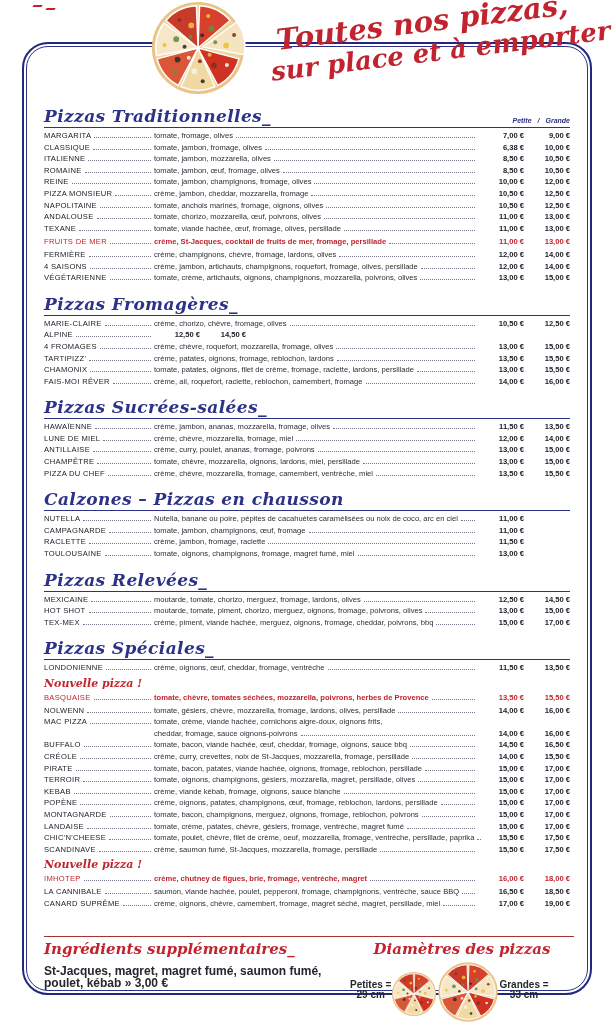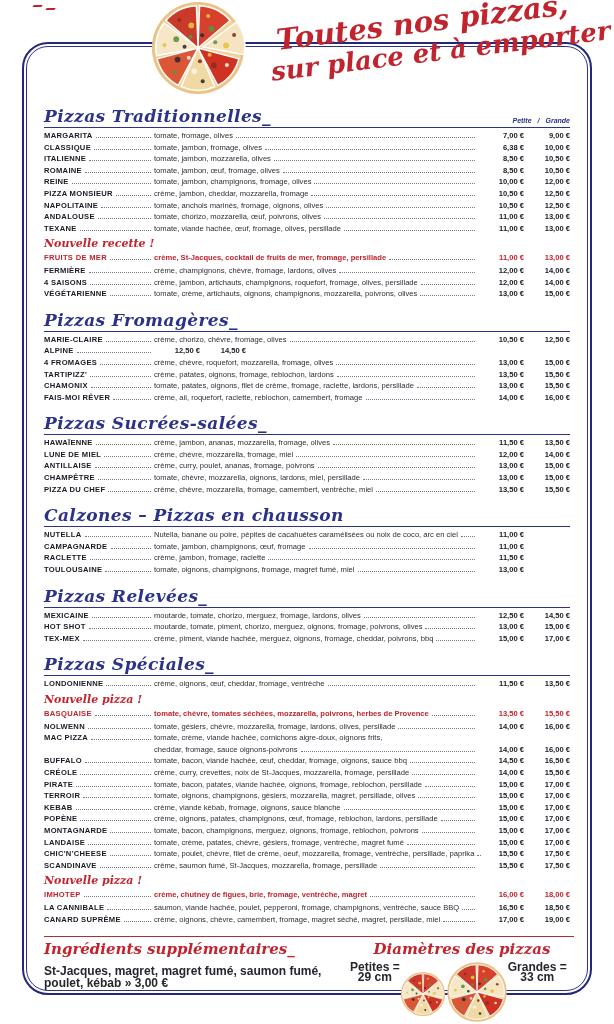--- a/index.html
+++ b/index.html
@@ -26,42 +26,42 @@
   .section:first-child{margin-top:0;}
   .sec-head{display:flex;justify-content:space-between;align-items:flex-end;}
   .sec-title{margin:0;font-family:"DejaVu Serif",serif;font-style:italic;font-weight:bold;
         font-size:17px;line-height:20px;color:#2b3288;letter-spacing:.4px;}
   .price-head{font-size:7px;font-style:italic;font-weight:bold;color:#2b3288;
         padding-bottom:2px;white-space:nowrap;}
   .price-head span{margin-left:6px;}
   .sec-rule{border:0;border-top:1.5px solid #2b3288;margin:1px 0 3px 0;}
   .row{display:flex;align-items:baseline;height:11.6px;font-size:7.6px;}
   .nm{width:110px;display:flex;align-items:baseline;flex:none;}
-  .nm b{white-space:nowrap;font-weight:bold;letter-spacing:.3px;color:#191923;}
+  .nm b{white-space:nowrap;font-weight:normal;letter-spacing:.3px;color:#191923;}
   .mid{flex:1;display:flex;align-items:baseline;min-width:0;}
   .ds{white-space:nowrap;color:#2d2d36;}
   .lead{flex:1;min-width:4px;border-bottom:1.4px dotted #77778a;margin:0 3px 2px 3px;height:1px;}
   .pr{width:46px;flex:none;text-align:right;white-space:nowrap;font-weight:600;color:#20202a;}
   .badge{font-family:"DejaVu Serif",serif;font-style:italic;font-weight:bold;
         font-size:11px;line-height:14px;height:14px;color:#c1242e;margin-top:2px;}
   .hl .nm b,.hl .ds,.hl .pr{color:#c1242e;}
   .hl .ds{font-weight:bold;}
   .hl{margin:1.5px 0;}
   .cont .nm{visibility:hidden;}
   
   .footer{position:absolute;left:44px;right:40px;top:936px;}
   .foot-rule{border:0;border-top:1.6px solid #a8322f;margin:0 0 3px 0;}
   .foot-cols{display:flex;}
   .extras{flex:1;padding-right:10px;}
   .script-red{margin:0;font-family:"DejaVu Serif",serif;font-style:italic;font-weight:bold;
         font-size:15px;line-height:19px;color:#c1242e;}
   .extras p{margin:6px 0 0 0;font-size:12px;line-height:12px;font-weight:600;color:#26262e;}
   .diam{width:224px;text-align:center;}
   .diam-row{display:flex;align-items:flex-start;margin-top:1px;}
-  .diam-label{font-size:12px;font-weight:bold;color:#26262e;line-height:10px;margin-top:2px;white-space:nowrap;}
+  .diam-label{font-size:10px;font-weight:bold;color:#26262e;line-height:10px;margin-top:20px;white-space:nowrap;}
   .pz-small{width:46px;height:46px;margin-top:11px;flex:none;}
   .pz-large{width:62px;height:62px;margin-top:1px;flex:none;}
 </style>
 </head>
 <body>
 
 <div class="page">
   <div class="frame-outer">
     <div class="frame-inner"></div>
   </div>
@@ -231,21 +231,20 @@
             <b>TEXANE</b>
             <span class="lead"></span>
           </div>
           <div class="mid">
             <span class="ds">tomate, viande hachée, œuf, fromage, olives, persillade</span>
             <span class="lead"></span>
           </div>
           <span class="pr">11,00 €</span>
           <span class="pr">13,00 €</span>
         </div>
-        <div class="badge">Nouvelle recette !</div>
         <div class="row hl">
           <div class="nm">
             <b>FRUITS DE MER</b>
             <span class="lead"></span>
           </div>
           <div class="mid">
             <span class="ds">crème, St-Jacques, cocktail de fruits de mer, fromage, persillade</span>
             <span class="lead"></span>
           </div>
           <span class="pr">11,00 €</span>

